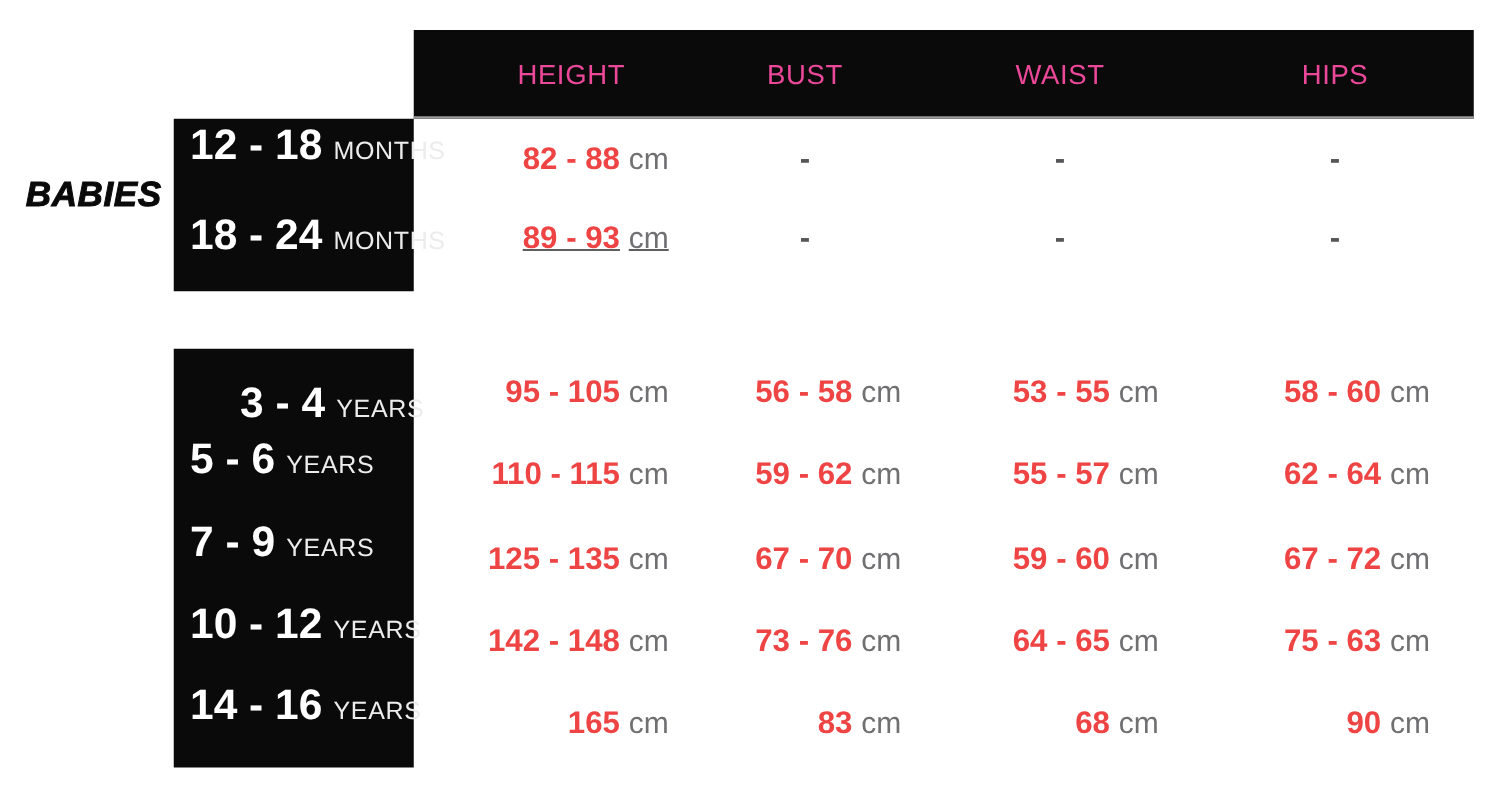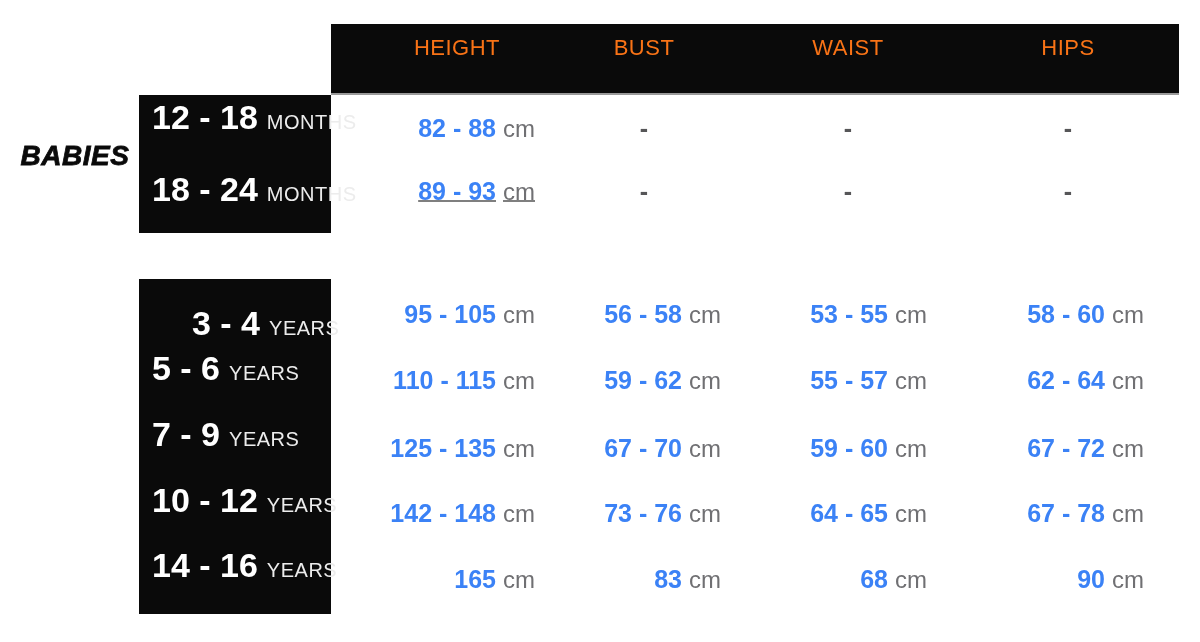--- a/index.html
+++ b/index.html
@@ -12,23 +12,23 @@
   }
   
   .header-bar{
     position:absolute;
     left:331px;top:24px;width:848px;height:69px;
     background:#0a0a0a;
     border-bottom:2px solid #9a9a9a;
   }
   .col-header{
     position:absolute;
-    top:24px;
+    top:36px;
     transform:translate(-50%,-50%);
-    color:#f97316;
+    color:#ec4899;
     font-size:22px;
     font-weight:400;
     letter-spacing:0.5px;
     white-space:nowrap;
   }
   
   .age-box{
     position:absolute;
     left:139px;width:192px;
     background:#0a0a0a;
@@ -69,21 +69,21 @@
     margin-left:9px;
     letter-spacing:0.5px;
   }
   
   .cell-value{
     position:absolute;
     transform:translateY(-50%);
     white-space:nowrap;
   }
   .value-number{
-    color:#3b82f6;
+    color:#ef4444;
     font-weight:700;
     font-size:25px;
   }
   .value-unit{
     color:#707073;
     font-weight:400;
     font-size:24px;
     margin-left:7px;
   }
   .cell-dash{
@@ -136,20 +136,20 @@
       <div class="cell-value" style="right: 56px; top: 380px;"><span class="value-number">62 - 64</span><span class="value-unit">cm</span></div>
       <div class="age-label" style="left: 152px; top: 434px;"><span class="age-range">7 - 9</span><span class="age-unit">YEARS</span></div>
       <div class="cell-value" style="right: 665px; top: 448px;"><span class="value-number">125 - 135</span><span class="value-unit">cm</span></div>
       <div class="cell-value" style="right: 479px; top: 448px;"><span class="value-number">67 - 70</span><span class="value-unit">cm</span></div>
       <div class="cell-value" style="right: 273px; top: 448px;"><span class="value-number">59 - 60</span><span class="value-unit">cm</span></div>
       <div class="cell-value" style="right: 56px; top: 448px;"><span class="value-number">67 - 72</span><span class="value-unit">cm</span></div>
       <div class="age-label" style="left: 152px; top: 500px;"><span class="age-range">10 - 12</span><span class="age-unit">YEARS</span></div>
       <div class="cell-value" style="right: 665px; top: 513px;"><span class="value-number">142 - 148</span><span class="value-unit">cm</span></div>
       <div class="cell-value" style="right: 479px; top: 513px;"><span class="value-number">73 - 76</span><span class="value-unit">cm</span></div>
       <div class="cell-value" style="right: 273px; top: 513px;"><span class="value-number">64 - 65</span><span class="value-unit">cm</span></div>
-      <div class="cell-value" style="right: 56px; top: 513px;"><span class="value-number">67 - 78</span><span class="value-unit">cm</span></div>
+      <div class="cell-value" style="right: 56px; top: 513px;"><span class="value-number">75 - 63</span><span class="value-unit">cm</span></div>
       <div class="age-label" style="left: 152px; top: 565px;"><span class="age-range">14 - 16</span><span class="age-unit">YEARS</span></div>
       <div class="cell-value" style="right: 665px; top: 579px;"><span class="value-number">165</span><span class="value-unit">cm</span></div>
       <div class="cell-value" style="right: 479px; top: 579px;"><span class="value-number">83</span><span class="value-unit">cm</span></div>
       <div class="cell-value" style="right: 273px; top: 579px;"><span class="value-number">68</span><span class="value-unit">cm</span></div>
       <div class="cell-value" style="right: 56px; top: 579px;"><span class="value-number">90</span><span class="value-unit">cm</span></div>
     </div>
 </div>
 
 </body></html>

